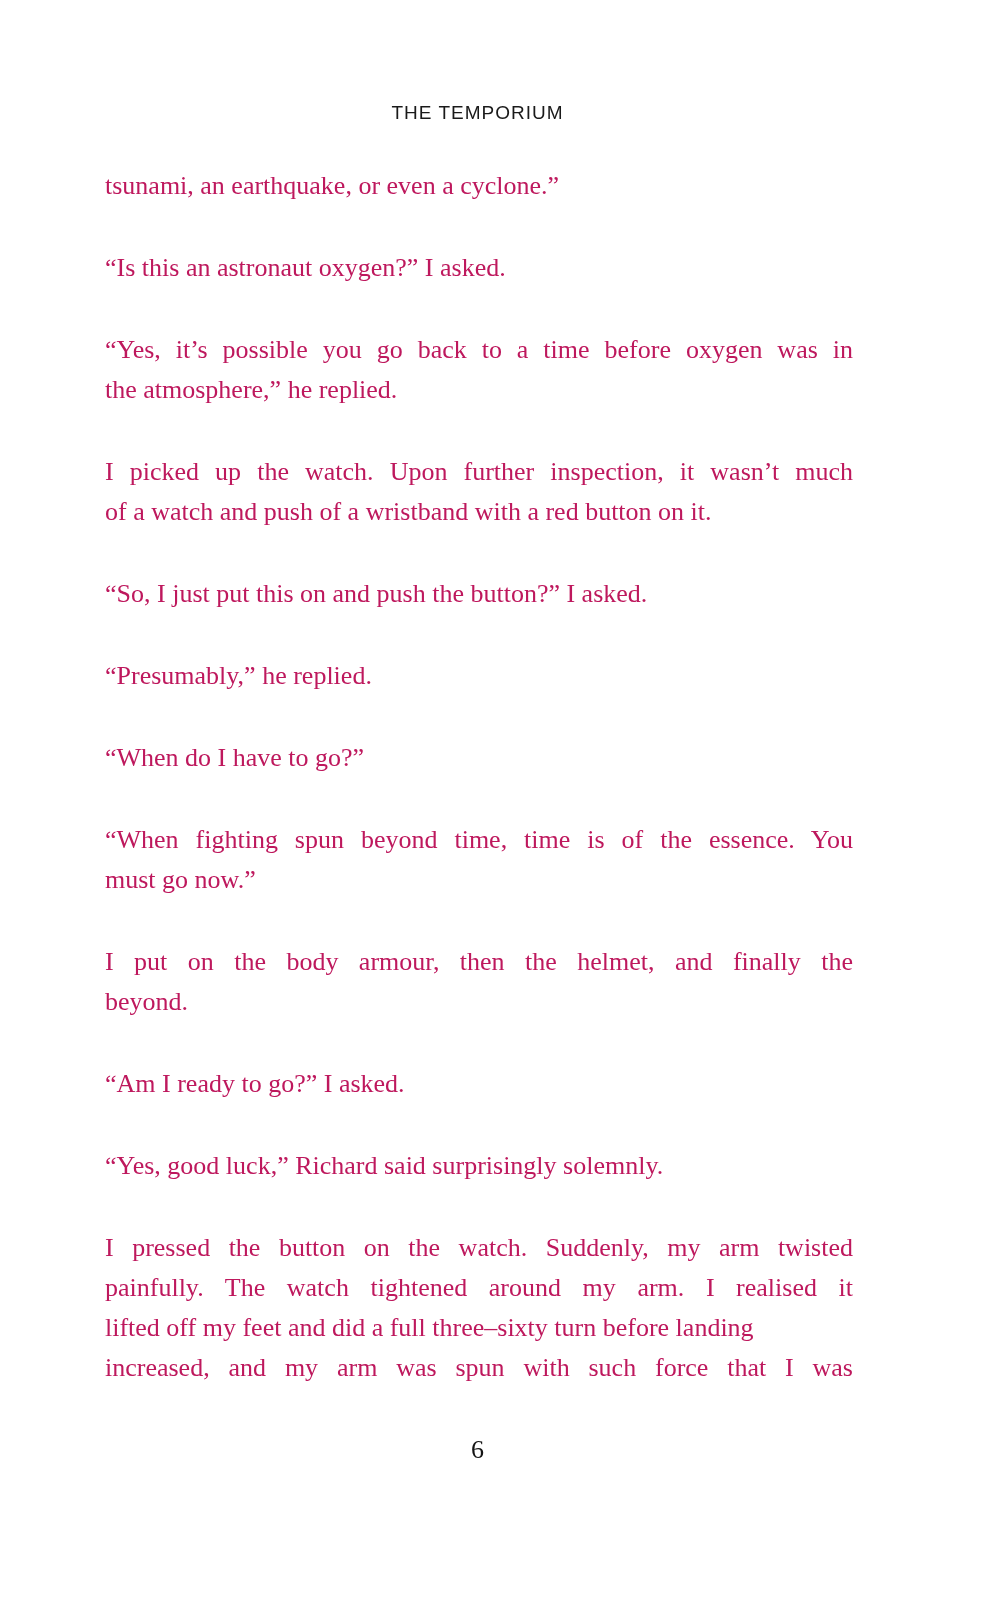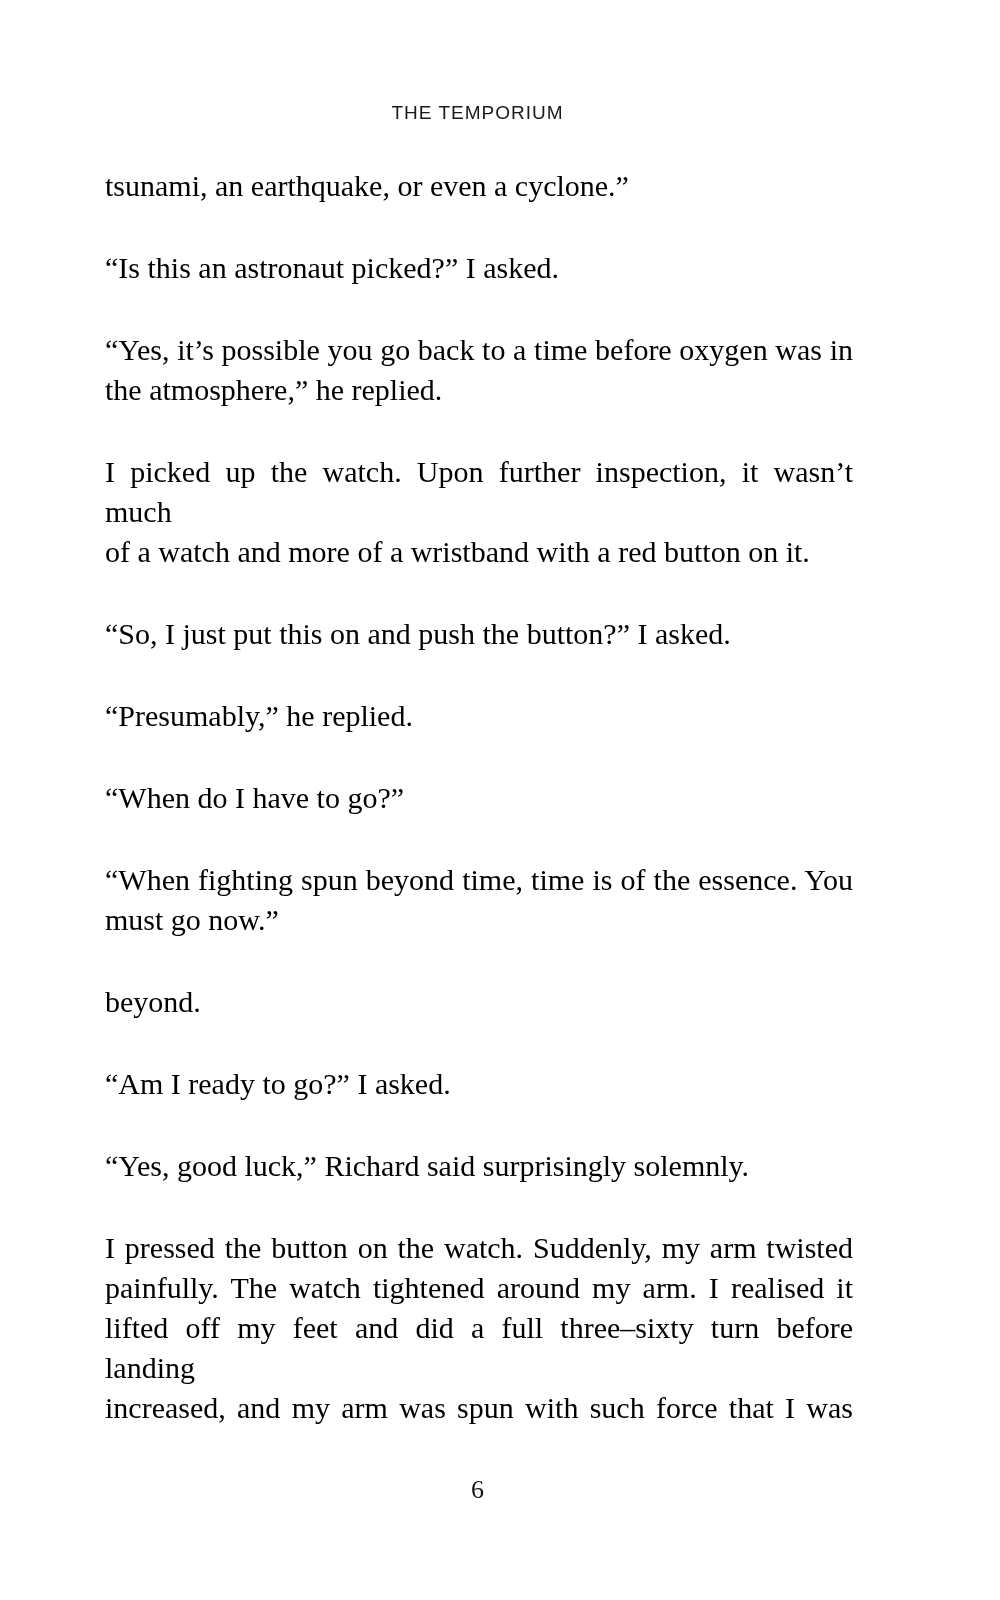--- a/index.html
+++ b/index.html
@@ -25,22 +25,22 @@
     font-family: "Liberation Sans", sans-serif;
     font-size: 19px;
     letter-spacing: 1px;
     color: #1a1a1a;
     line-height: 26px;
   }
   .body-text {
     margin-top: 40px;
     margin-left: 105px;
     width: 748px;
-    font-size: 30px;
-    color: #000000;
+    font-size: 26px;
+    color: #be185d;
   }
   .paragraph {
     margin: 0 0 42px 0;
   }
   .line {
     line-height: 40px;
     text-align: justify;
     text-align-last: justify;
     white-space: normal;
   }
@@ -62,44 +62,45 @@
 <body>
 
 <div class="page">
   <div class="running-header">THE TEMPORIUM</div>
 
   <div class="body-text">
       <div class="paragraph">
         <div class="line last">tsunami, an earthquake, or even a cyclone.”</div>
       </div>
       <div class="paragraph">
-        <div class="line last">“Is this an astronaut picked?” I asked.</div>
+        <div class="line last">“Is this an astronaut oxygen?” I asked.</div>
       </div>
       <div class="paragraph">
         <div class="line">“Yes, it’s possible you go back to a time before oxygen was in</div>
         <div class="line last">the atmosphere,” he replied.</div>
       </div>
       <div class="paragraph">
         <div class="line">I picked up the watch. Upon further inspection, it wasn’t much</div>
-        <div class="line last">of a watch and more of a wristband with a red button on it.</div>
+        <div class="line last">of a watch and push of a wristband with a red button on it.</div>
       </div>
       <div class="paragraph">
         <div class="line last">“So, I just put this on and push the button?” I asked.</div>
       </div>
       <div class="paragraph">
         <div class="line last">“Presumably,” he replied.</div>
       </div>
       <div class="paragraph">
         <div class="line last">“When do I have to go?”</div>
       </div>
       <div class="paragraph">
         <div class="line">“When fighting spun beyond time, time is of the essence. You</div>
         <div class="line last">must go now.”</div>
       </div>
       <div class="paragraph">
+        <div class="line">I put on the body armour, then the helmet, and finally the</div>
         <div class="line last">beyond.</div>
       </div>
       <div class="paragraph">
         <div class="line last">“Am I ready to go?” I asked.</div>
       </div>
       <div class="paragraph">
         <div class="line last">“Yes, good luck,” Richard said surprisingly solemnly.</div>
       </div>
       <div class="paragraph">
         <div class="line">I pressed the button on the watch. Suddenly, my arm twisted</div>

